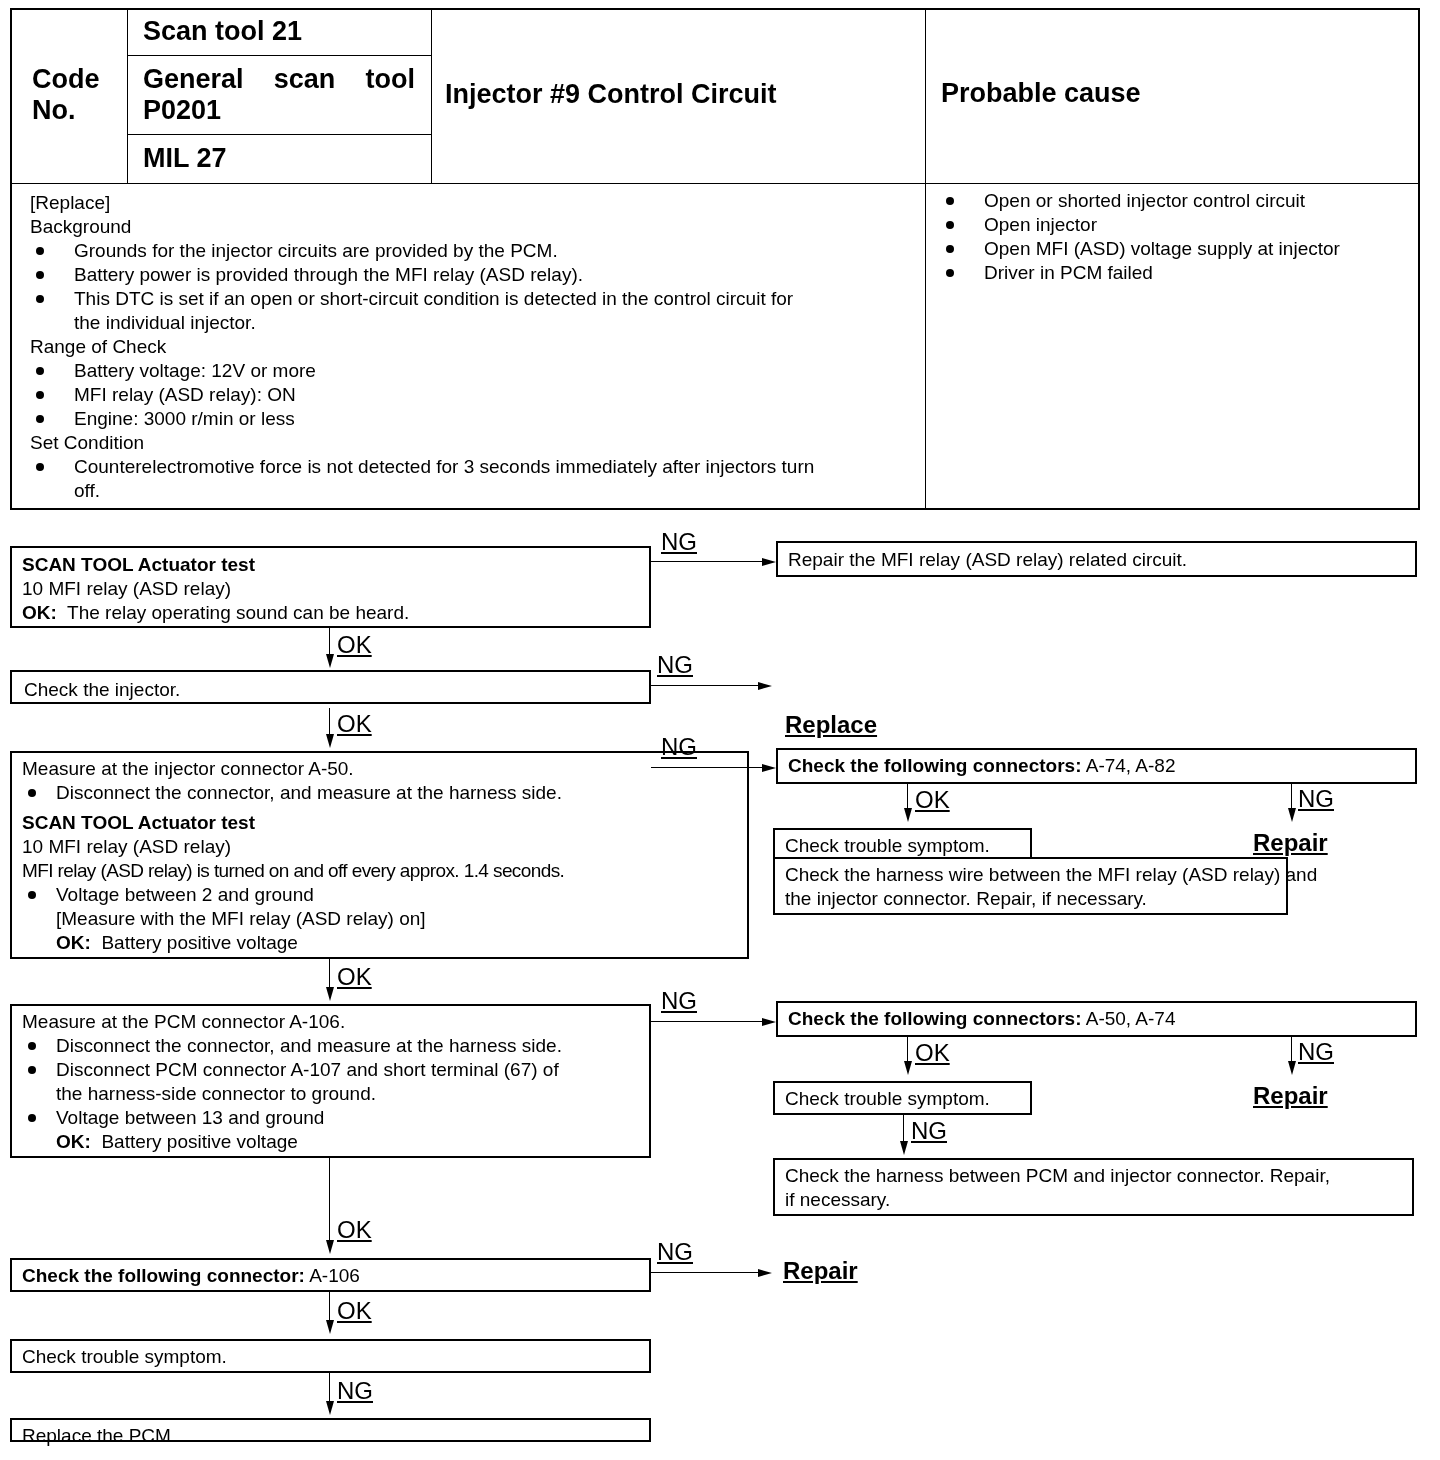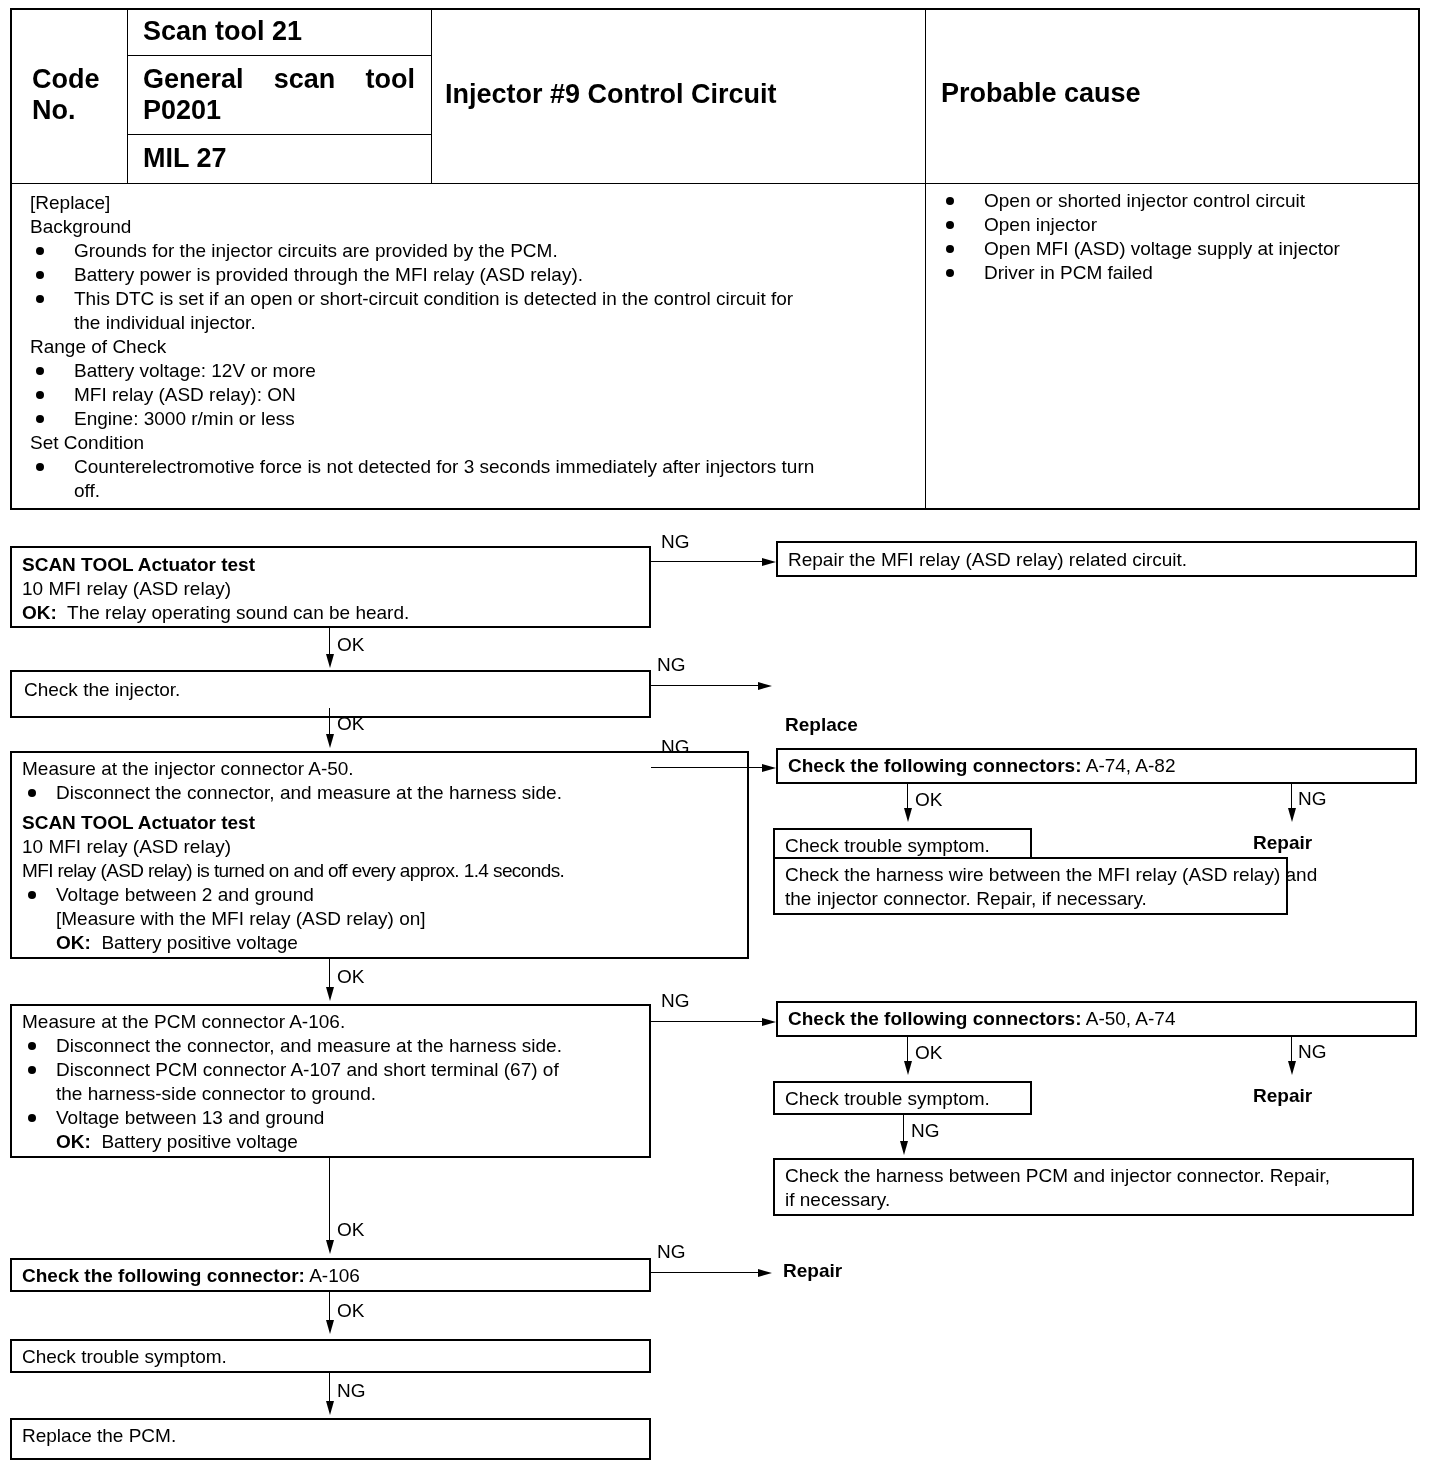--- a/index.html
+++ b/index.html
@@ -7,21 +7,21 @@
        font-family:"Liberation Sans","DejaVu Sans",sans-serif;}
   .abs{position:absolute;box-sizing:border-box;}
   .box{position:absolute;box-sizing:border-box;border:2px solid #000;background:#fff;}
   .t{font-size:19px;line-height:24px;white-space:nowrap;}
   .b{font-weight:bold;}
   .hdr{font-size:27px;font-weight:bold;line-height:31px;}
   .hl{position:absolute;height:0;border-top:1.5px solid #000;}
   .vl{position:absolute;width:0;border-left:1.5px solid #000;}
   .ah-r{position:absolute;width:0;height:0;border-top:4px solid transparent;border-bottom:4px solid transparent;border-left:14px solid #000;}
   .ah-d{position:absolute;width:0;height:0;border-left:4px solid transparent;border-right:4px solid transparent;border-top:14px solid #000;}
-  .lbl{position:absolute;font-size:19px;line-height:22px;white-space:nowrap;}
+  .lbl{position:absolute;font-size:24px;line-height:22px;white-space:nowrap;text-decoration:underline;}
   .blt{position:relative;padding-left:44px;}
   .blt::before{content:"";position:absolute;left:6px;top:8px;width:8px;height:8px;border-radius:50%;background:#000;}
   .ind{padding-left:44px;}
 </style>
 </head>
 <body>
 
 <div class="abs" style="left:10px;top:8px;width:1410px;height:502px;border:2px solid #000;"></div>
 
 <div class="vl" style="left:127px;top:8px;height:176px;"></div>
@@ -77,21 +77,21 @@
 <div class="hl" style="left:651px;top:561px;width:112px;"></div>
 <div class="ah-r" style="left:762px;top:558px;"></div>
 <div class="box t" style="left:776px;top:541px;width:641px;height:36px;padding:5px 10px;">
   <div>Repair the MFI relay (ASD relay) related circuit.</div>
 </div>
 
 <div class="vl" style="left:329px;top:628px;height:26px;"></div>
 <div class="ah-d" style="left:326px;top:654px;"></div>
 <div class="lbl" style="left:337px;top:634px;">OK</div>
 
-<div class="box t" style="left:10px;top:670px;width:641px;height:48px;padding:6px 12px;">
+<div class="box t" style="left:10px;top:670px;width:641px;height:34px;padding:6px 12px;">
   <div>Check the injector.</div>
 </div>
 <div class="lbl" style="left:657px;top:654px;">NG</div>
 <div class="hl" style="left:651px;top:685px;width:110px;"></div>
 <div class="ah-r" style="left:758px;top:682px;"></div>
 <div class="lbl b" style="left:785px;top:714px;">Replace</div>
 
 <div class="vl" style="left:329px;top:708px;height:26px;"></div>
 <div class="ah-d" style="left:326px;top:734px;"></div>
 <div class="lbl" style="left:337px;top:713px;">OK</div>
@@ -184,15 +184,15 @@
 <div class="ah-d" style="left:326px;top:1320px;"></div>
 <div class="lbl" style="left:337px;top:1300px;">OK</div>
 
 <div class="box t" style="left:10px;top:1339px;width:641px;height:34px;padding:4px 10px;">
   <div>Check trouble symptom.</div>
 </div>
 <div class="vl" style="left:329px;top:1373px;height:28px;"></div>
 <div class="ah-d" style="left:326px;top:1401px;"></div>
 <div class="lbl" style="left:337px;top:1380px;">NG</div>
 
-<div class="box t" style="left:10px;top:1418px;width:641px;height:42px;padding:4px 10px;">
+<div class="box t" style="left:10px;top:1418px;width:641px;height:24px;padding:4px 10px;">
   <div>Replace the PCM.</div>
 </div>
 
 </body></html>

